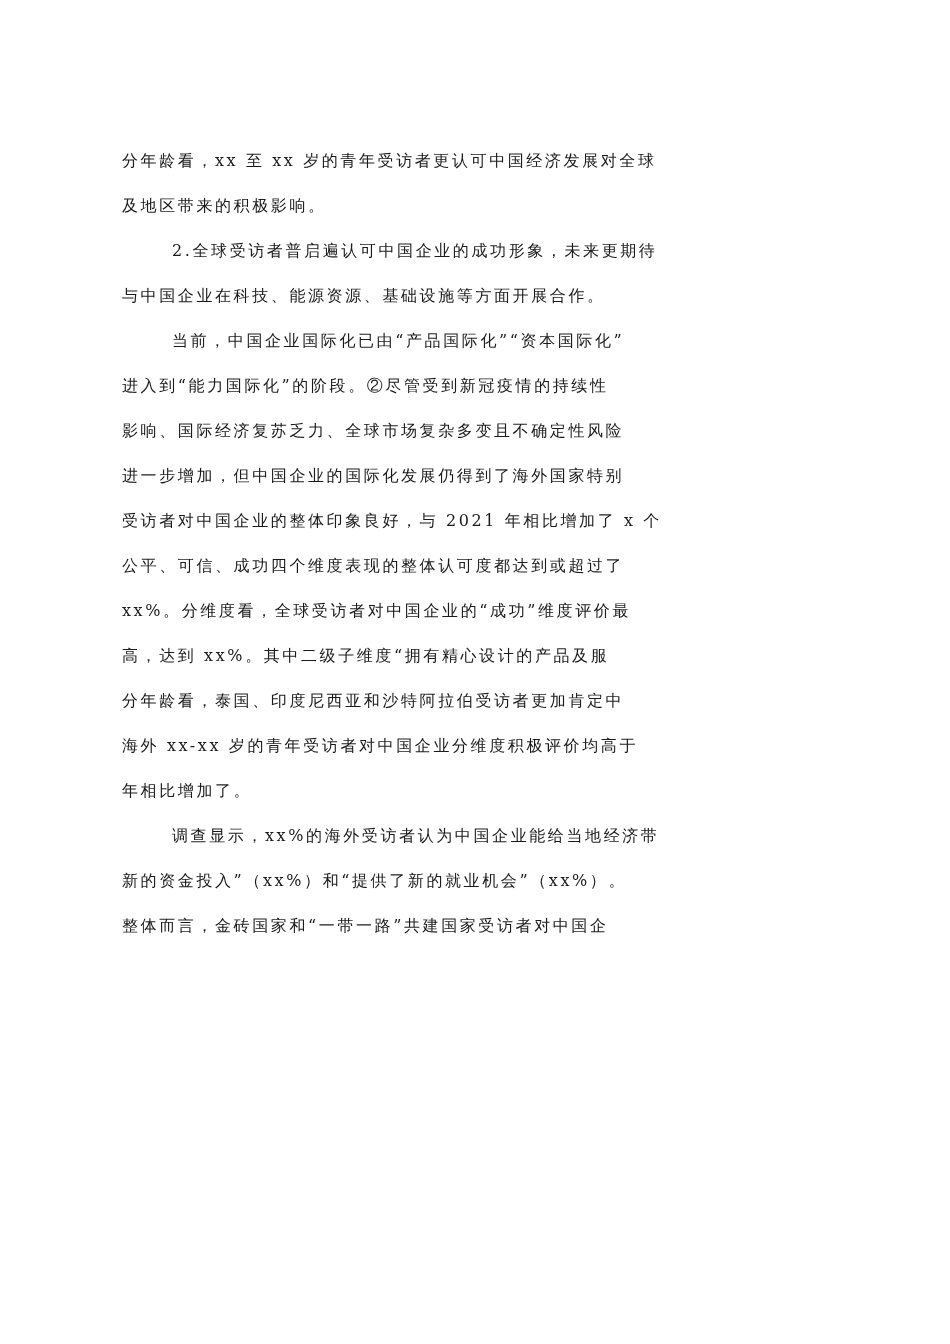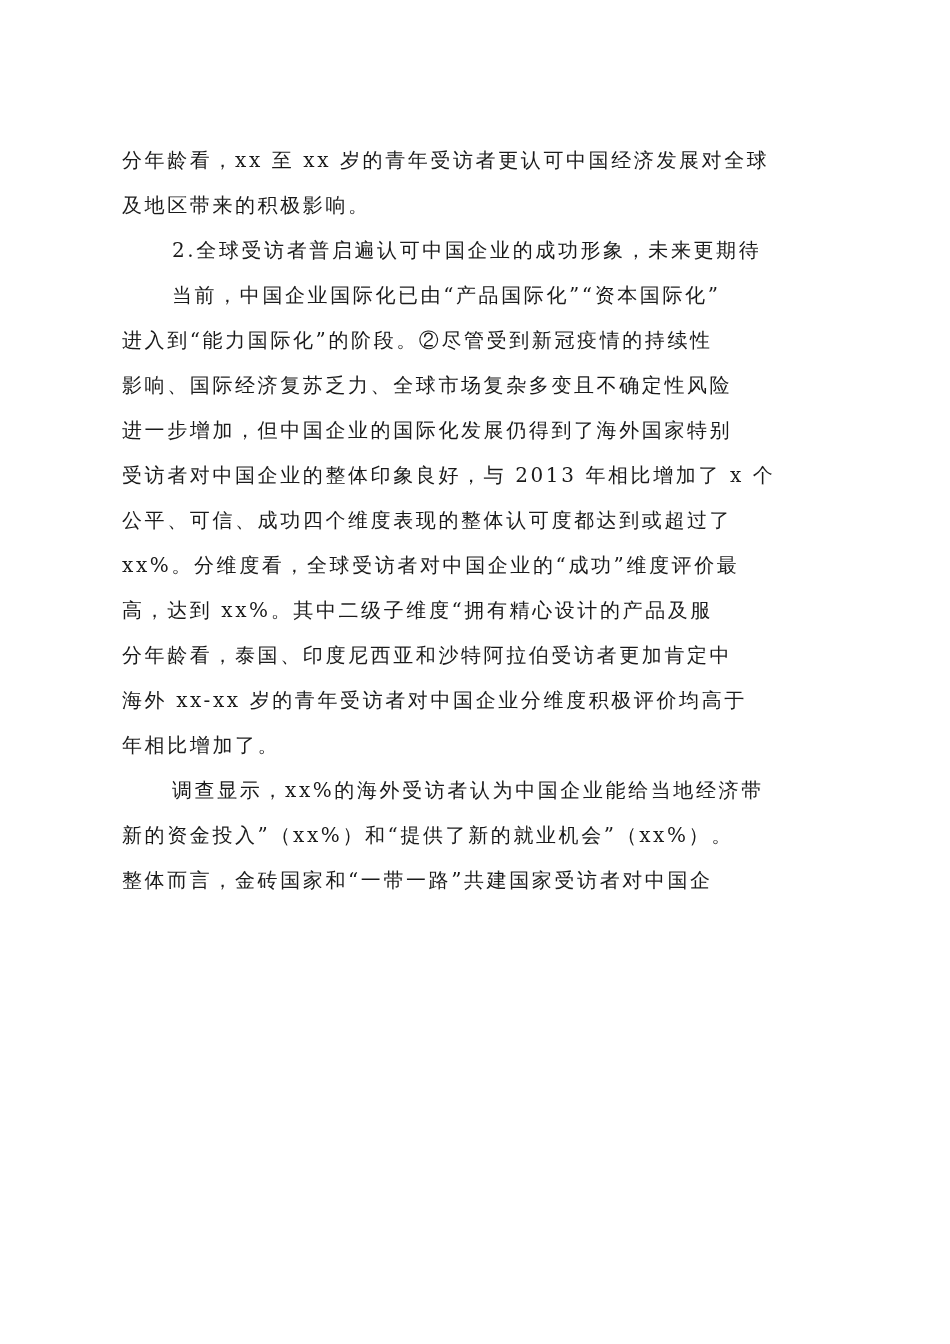--- a/index.html
+++ b/index.html
@@ -3,49 +3,50 @@
 <meta charset="utf-8">
 <style>
   html, body { margin: 0; padding: 0; background: #ffffff; }
   body { width: 950px; height: 1344px; position: relative; overflow: hidden; }
   .page {
     position: absolute;
     left: 122px;
     top: 138px;
     width: 702px;
     font-family: "DejaVu Serif", "Liberation Serif", serif;
-    font-size: 20px;
+    font-size: 16px;
     line-height: 45px;
     color: #1a1a1a;
     letter-spacing: 2.6px;
     text-align: justify;
   }
   .para { margin: 0; padding: 0; }
   .line { display: block; white-space: nowrap; height: 45px; }
 </style>
 </head>
 <body>
 
 <div class="page">
 
   <div class="para">
     <span class="line">分年龄看，xx 至 xx 岁的青年受访者更认可中国经济发展对全球</span>
     <span class="line">及地区带来的积极影响。</span>
   </div>
 
   <div class="para">
     <span class="line" style="padding-left:50px">2.全球受访者普启遍认可中国企业的成功形象，未来更期待</span>
+    <span class="line">与中国企业在科技、能源资源、基础设施等方面开展合作。</span>
   </div>
 
   <div class="para">
     <span class="line" style="padding-left:50px">当前，中国企业国际化已由“产品国际化”“资本国际化”</span>
     <span class="line">进入到“能力国际化”的阶段。②尽管受到新冠疫情的持续性</span>
     <span class="line">影响、国际经济复苏乏力、全球市场复杂多变且不确定性风险</span>
     <span class="line">进一步增加，但中国企业的国际化发展仍得到了海外国家特别</span>
-    <span class="line">受访者对中国企业的整体印象良好，与 2013 年相比增加了 x 个</span>
+    <span class="line">受访者对中国企业的整体印象良好，与 2021 年相比增加了 x 个</span>
     <span class="line">公平、可信、成功四个维度表现的整体认可度都达到或超过了</span>
     <span class="line">xx%。分维度看，全球受访者对中国企业的“成功”维度评价最</span>
     <span class="line">高，达到 xx%。其中二级子维度“拥有精心设计的产品及服</span>
     <span class="line">分年龄看，泰国、印度尼西亚和沙特阿拉伯受访者更加肯定中</span>
     <span class="line">海外 xx-xx 岁的青年受访者对中国企业分维度积极评价均高于</span>
     <span class="line">年相比增加了。</span>
   </div>
 
   <div class="para">
     <span class="line" style="padding-left:50px">调查显示，xx%的海外受访者认为中国企业能给当地经济带</span>

